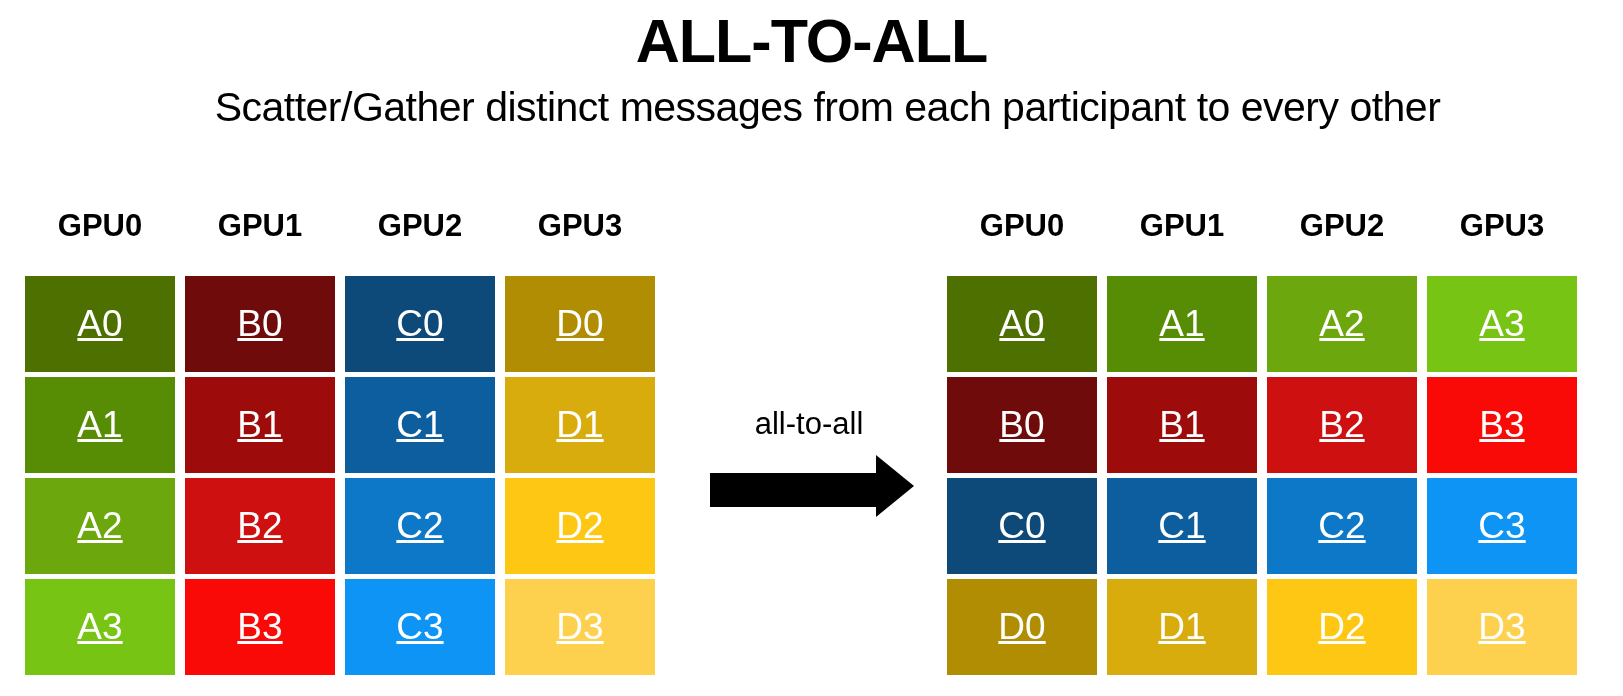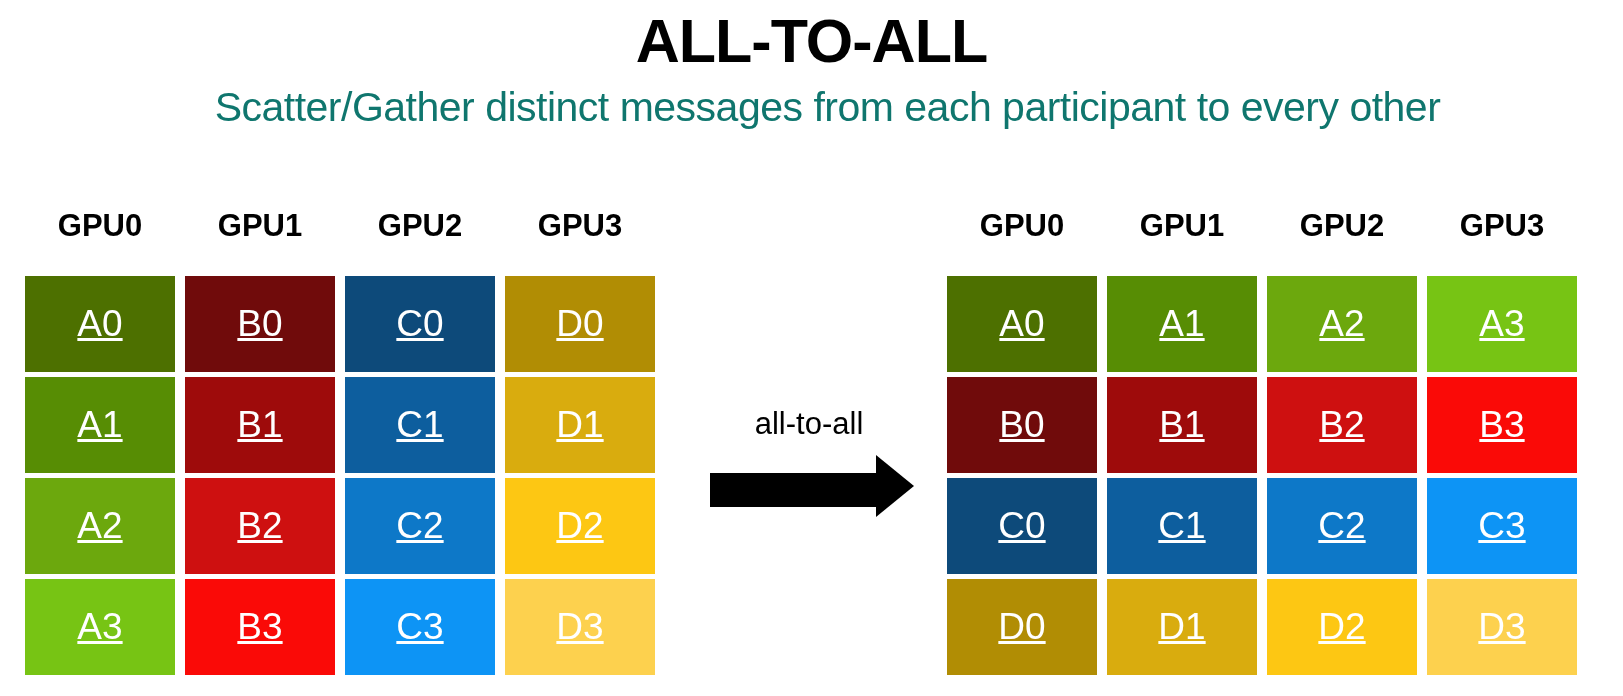--- a/index.html
+++ b/index.html
@@ -43,21 +43,21 @@
     position:absolute;left:876px;top:455px;width:0;height:0;
     border-top:31px solid transparent;
     border-bottom:31px solid transparent;
     border-left:38px solid #000;
   }
 </style>
 </head>
 <body>
 
 <div class="title">ALL-TO-ALL</div>
-<div class="subtitle" style="color: #0f766e; padding-left: 32px;">Scatter/Gather distinct messages from each participant to every other</div>
+<div class="subtitle" style="color: #000000; padding-left: 32px;">Scatter/Gather distinct messages from each participant to every other</div>
 
 <div class="grid grid-left">
     <div class="hdr">GPU0</div>
     <div class="hdr">GPU1</div>
     <div class="hdr">GPU2</div>
     <div class="hdr">GPU3</div>
     <div class="cell" style="background: rgb(77, 112, 0);">A0</div>
     <div class="cell" style="background: rgb(112, 11, 11);">B0</div>
     <div class="cell" style="background: rgb(13, 74, 122);">C0</div>
     <div class="cell" style="background: rgb(177, 141, 4);">D0</div>

